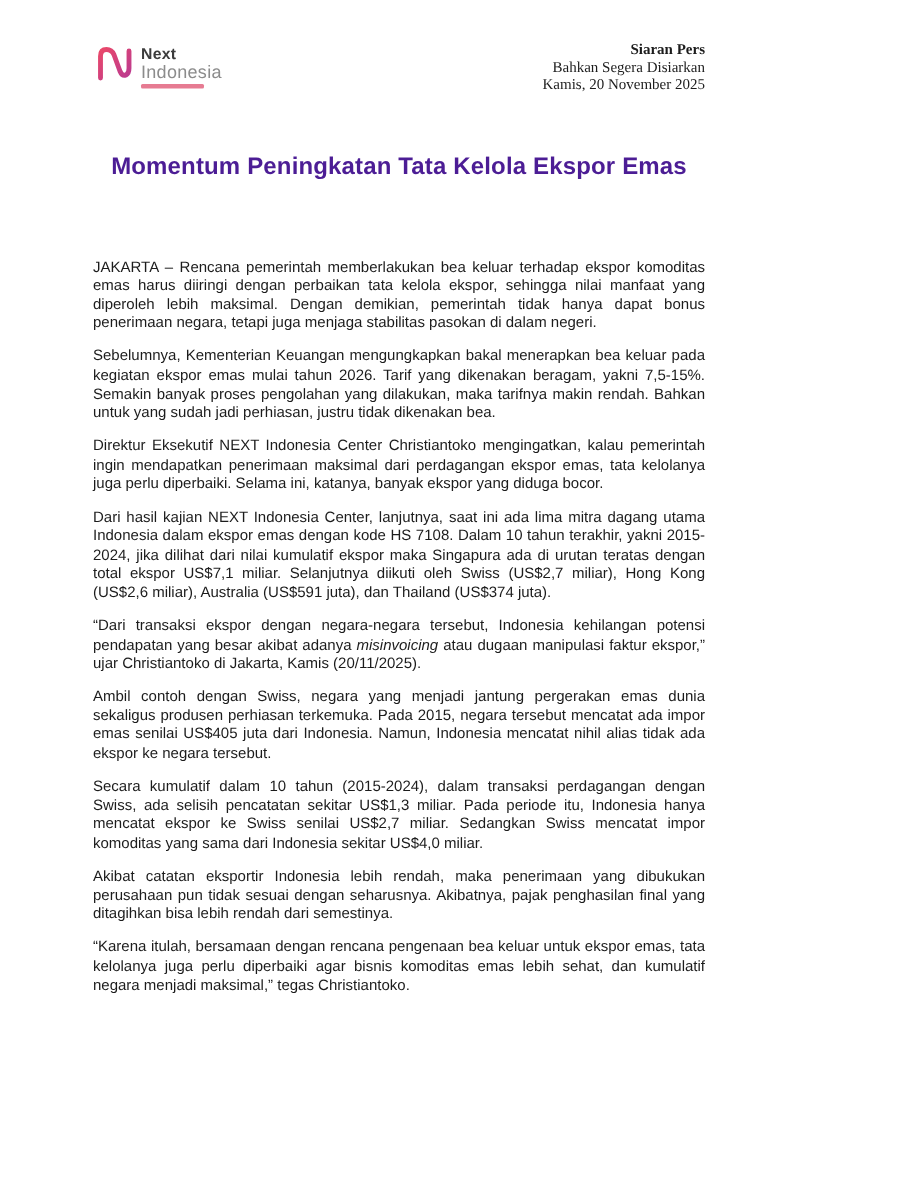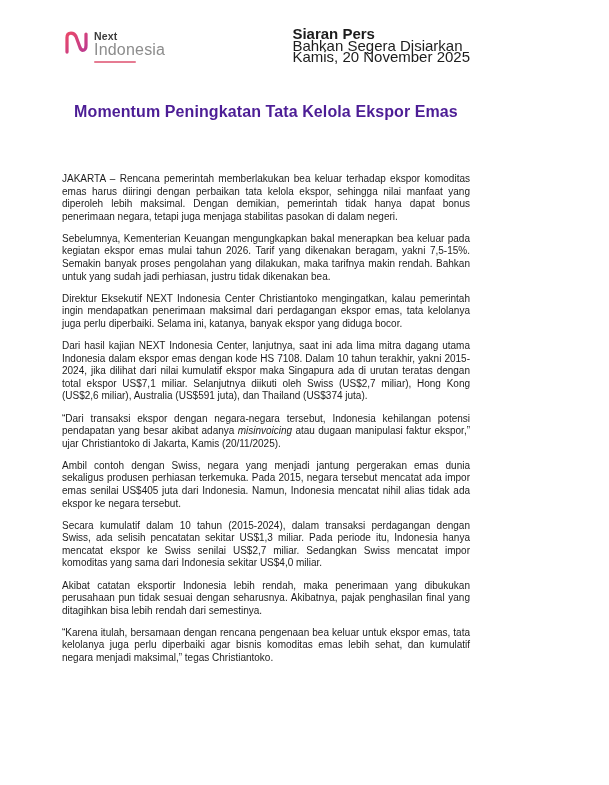--- a/index.html
+++ b/index.html
@@ -23,30 +23,30 @@
     justify-content: space-between;
     align-items: flex-start;
   }
   .logo { display: flex; align-items: flex-start; gap: 5px; }
   .logo-icon { display: block; margin-top: 1px; }
   .logo-text { display: flex; flex-direction: column; line-height: 1.02; padding-top: 3px; }
   .logo-brand-top {
     font-weight: bold; font-size: 10.5px; color: #3c3c3c; letter-spacing: 0.2px;
   }
   .logo-brand-bottom {
-    font-size: 16px; color: #8c8c8c; letter-spacing: 0.2px;
+    font-size: 12px; color: #8c8c8c; letter-spacing: 0.2px;
   }
   .logo-tagline {
     margin-top: 2.5px;
     width: 42px; height: 2.5px;
     background: #e05a77;
     border-radius: 1px;
     opacity: 0.8;
   }
-  .meta { text-align: left; font-size: 15px; line-height: 11.5px; color: #1c1c1c; }
+  .meta { text-align: right; font-size: 10px; line-height: 11.5px; color: #1c1c1c; font-family: Liberation Serif, serif; }
   .meta-bold { font-weight: bold; }
   
   h1.doc-title {
     margin: 40px 0 0 0;
     text-align: center;
     font-size: 16px;
     font-weight: bold;
     color: #4c1d95;
     letter-spacing: 0.1px;
   }

